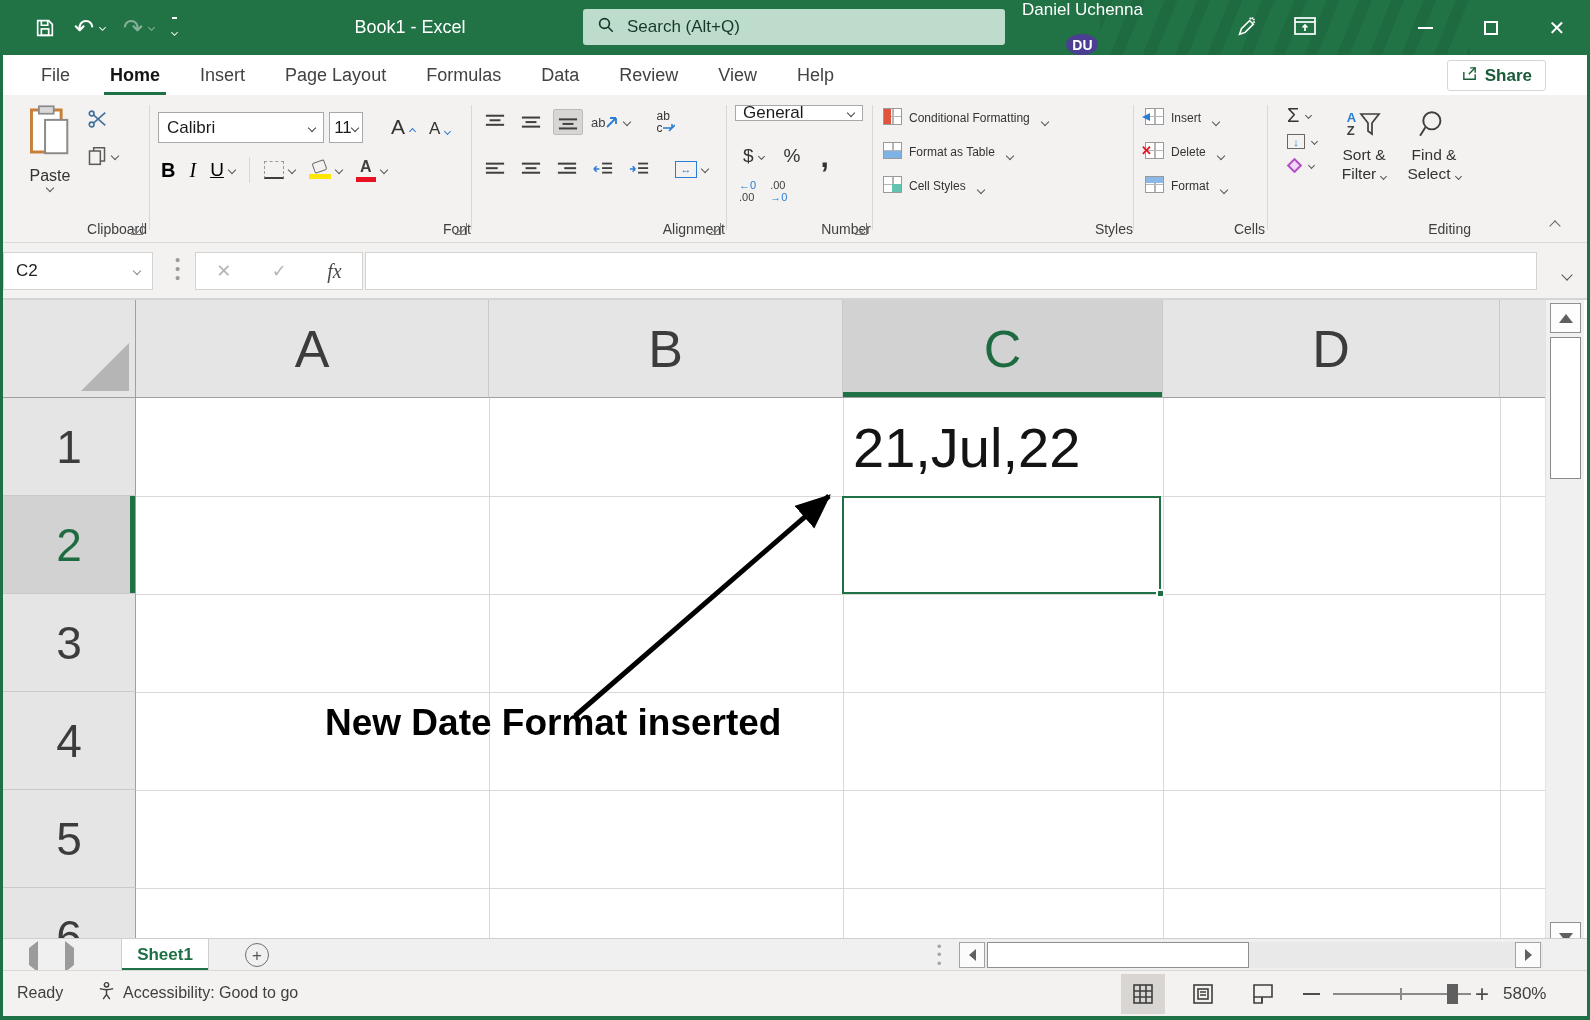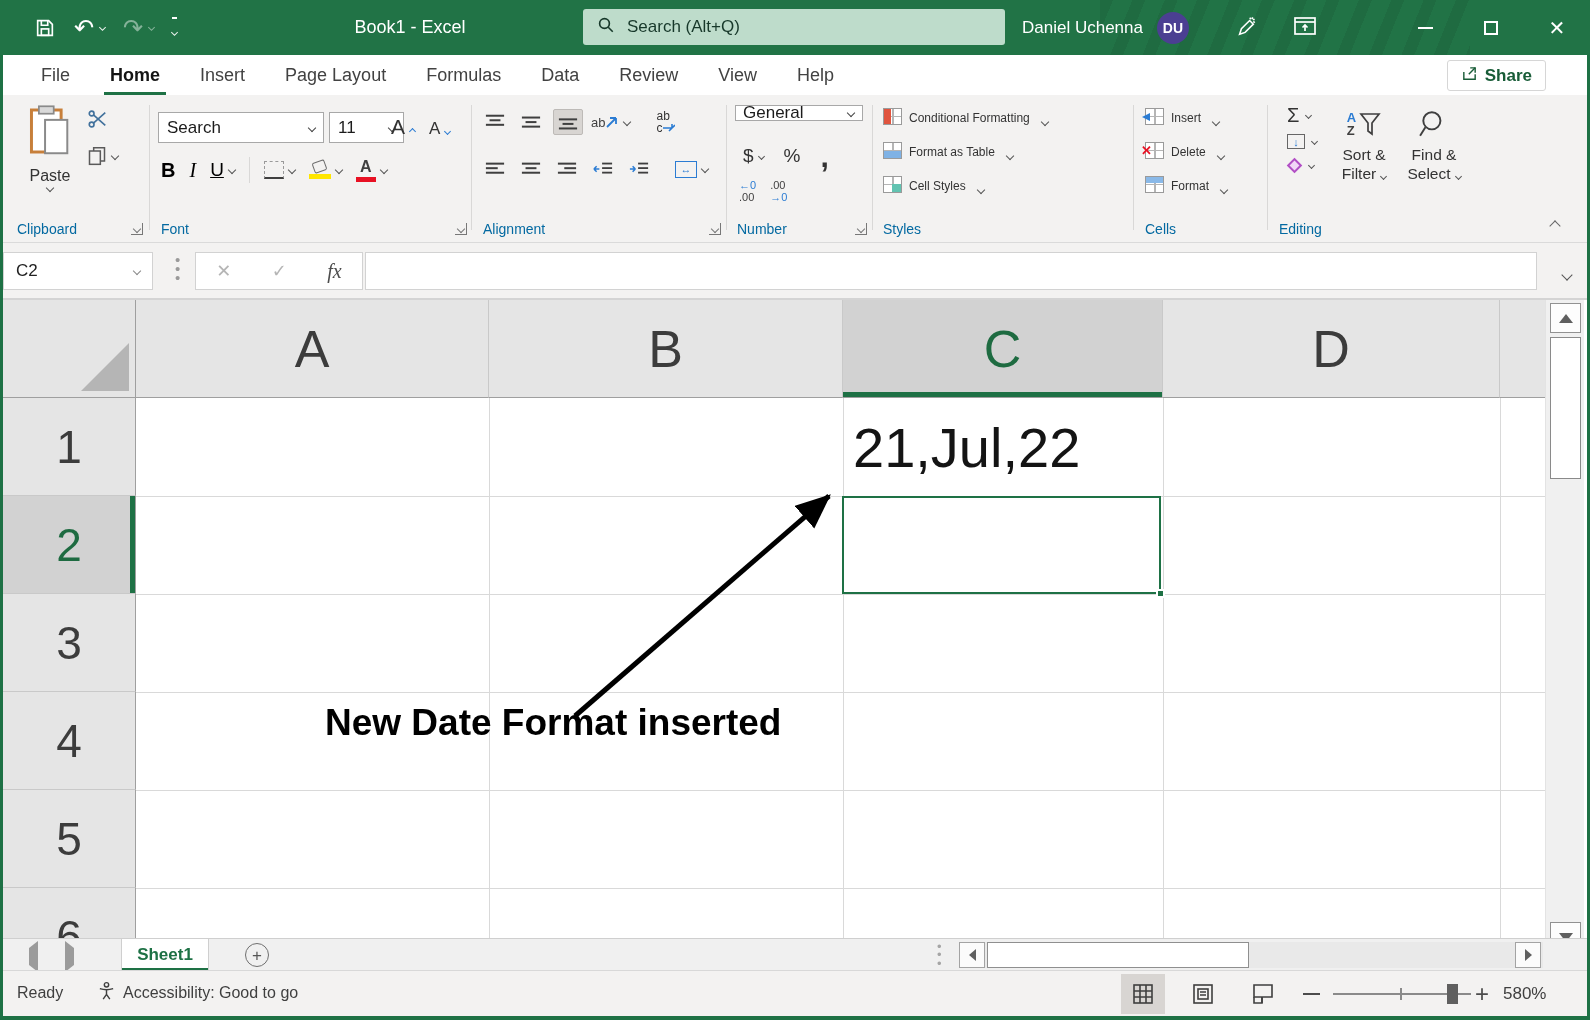--- a/index.html
+++ b/index.html
@@ -18,59 +18,59 @@
   .glyph-undo { font-size:24px; line-height:1; }
   .glyph-redo { font-size:24px; line-height:1; color:rgba(255,255,255,.45); }
   .qat .cv { width:5px; height:5px; border-color:rgba(255,255,255,.9); margin-left:6px; }
   .qat .cv.dim { border-color:rgba(255,255,255,.45); }
   .qat-custom { display:inline-block; border-top:2px solid #fff; padding-top:2px; }
   .qat-custom .cv { margin-left:0; }
   .tb-title { position:absolute; left:300px; top:0; width:220px; height:55px; display:flex; align-items:center; justify-content:center; font-size:18px; color:#fff; }
   .searchbox { position:absolute; left:583px; top:9px; width:422px; height:36px; background:#bedccb; border-radius:3px; display:flex; align-items:center; padding:0 14px; gap:12px; }
   .searchbox input { border:none; outline:none; background:transparent; font-size:17px; color:#17382a; width:100%; font-family:"Liberation Sans",sans-serif; }
   .searchbox input::placeholder { color:#17382a; opacity:1; }
-  .userarea { position:absolute; left:1022px; top:0; height:55px; display:flex; align-items:center; gap:14px; z-index:41; }
+  .userarea { position:absolute; left:1022px; top:0; height:55px; display:flex; align-items:center; gap:14px; z-index:41;flex-direction:column; }
   .username { font-size:17px; }
   .avatar { width:32px; height:32px; border-radius:50%; background:#4b3f92; color:#fff; font-size:14px; display:flex; align-items:center; justify-content:center; font-weight:bold; }
   .tb-icons { position:absolute; left:1235px; top:0; height:55px; display:flex; align-items:center; gap:36px; z-index:41; }
   .winctl { position:absolute; right:0; top:0; height:55px; display:flex; z-index:41; }
   .winctl .wbtn { width:66px; height:55px; display:flex; align-items:center; justify-content:center; }
   .min-glyph { display:inline-block; width:15px; border-top:2px solid #fff; }
   .max-glyph { display:inline-block; width:14px; height:14px; border:2px solid #fff; }
   .close-glyph { font-size:20px; line-height:1; }
 
   
   .tabrow { position:absolute; left:3px; top:55px; width:1584px; height:40px; background:#fff; display:flex; align-items:center; padding-left:18px; z-index:30; }
   .rtab { height:40px; display:flex; align-items:center; padding:0 20px; font-size:18px; color:#424242; position:relative; }
   .rtab.active { color:#141414; font-weight:bold; }
   .rtab.active::after { content:""; position:absolute; left:14px; right:14px; bottom:0; height:3px; background:#1e7145; }
   .sharebtn { position:absolute; right:44px; top:60px; height:31px; border:1px solid #d6d6d6; border-radius:3px; background:#fff; display:flex; align-items:center; gap:7px; padding:0 13px; color:#185c37; font-size:17px; font-weight:bold; z-index:31; }
 
   
   .ribbon { position:absolute; left:3px; top:95px; width:1584px; height:148px; background:#f3f2f1; border-bottom:1px solid #dadada; z-index:20; }
   .vsep { position:absolute; top:10px; bottom:12px; width:1px; background:#d9d8d7; }
-  .group-label { position:absolute; bottom:5px; left:8px; right:0; text-align:left; font-size:14px; color:#0369a1; }
+  .group-label { position:absolute; bottom:5px; left:0; right:0; text-align:right; font-size:14px; color:#404040; }
   .launcher { position:absolute; right:4px; bottom:7px; width:12px; height:12px; border-left:1px solid #777; border-top:1px solid #777; transform:rotate(180deg); }
   .launcher::after { content:""; position:absolute; left:2px; top:2px; width:5px; height:5px; border-left:1.5px solid #777; border-top:1.5px solid #777; transform:rotate(45deg); }
   .rbtn { display:flex; align-items:center; color:#333; }
   .icon16 { width:20px; height:18px; flex:0 0 auto; }
 
   
   .g-clip { position:absolute; left:6px; top:0; width:138px; height:100%; }
   .paste-big { position:absolute; left:12px; top:10px; width:58px; height:110px; display:flex; flex-direction:column; align-items:center; }
   .paste-label { font-size:16px; color:#333; margin-top:6px; }
   .clip-col { position:absolute; left:78px; top:14px; display:flex; flex-direction:column; gap:13px; }
   .fmt-brush { width:20px; height:14px; background:linear-gradient(135deg,#e8a33d 55%, #f3d2a0 55%); clip-path:polygon(0 85%, 75% 0, 100% 35%, 20% 100%); }
 
   
   .g-font { position:absolute; left:150px; top:0; width:318px; height:100%; }
   .combo { background:#fff; border:1px solid #a8a8a8; display:flex; align-items:center; font-size:17px; color:#1b1b1b; padding:0 8px; }
   .combo .cv { margin-left:auto; color:#444; }
   .font-name { position:absolute; left:5px; top:17px; width:166px; height:31px; }
-  .font-size { position:absolute; left:176px; top:17px; width:75px; height:31px; }
+  .font-size { position:absolute; left:176px; top:17px; width:34px; height:31px;justify-content:center; }
   .fontrow2 { position:absolute; left:8px; top:62px; display:flex; align-items:center; gap:14px; }
   .fg-b { font-weight:bold; font-size:20px; }
   .fg-i { font-style:italic; font-family:"Liberation Serif",serif; font-size:20px; }
   .fg-u { text-decoration:underline; font-size:19px; }
   .grow { position:absolute; left:238px; top:20px; font-size:21px; color:#333; }
   .shrink { position:absolute; left:276px; top:24px; font-size:17px; color:#333; }
   .bluecv { color:#2b7cd3 !important; }
   .border-ic { width:20px; height:18px; border:1px dashed #9a9a9a; border-bottom:2px solid #3f3f3f; }
   .colorbar-wrap { display:flex; flex-direction:column; align-items:center; gap:2px; }
   .fillbar { width:22px; height:5px; background:#ffe600; }
@@ -312,21 +312,21 @@
       </span>
       <span><span class="fmt-brush"></span></span>
     </div>
     <div class="group-label">Clipboard</div>
     <span class="launcher"></span>
   </div>
   <div class="vsep" style="left:146px"></div>
 
   <div class="g-font">
     <div class="combo font-name">
-      <span>Search</span>
+      <span>Calibri</span>
         <span class="cv"></span>
     </div>
     <div class="combo font-size">
       <span>11</span>
         <span class="cv"></span>
     </div>
     <span class="grow"><span>A</span><span class="cv up bluecv" style="width:5px;height:5px"></span></span>
     <span class="shrink"><span>A</span><span class="cv bluecv" style="width:5px;height:5px"></span></span>
     <div class="fontrow2">
       <span class="fg-b">B</span>

